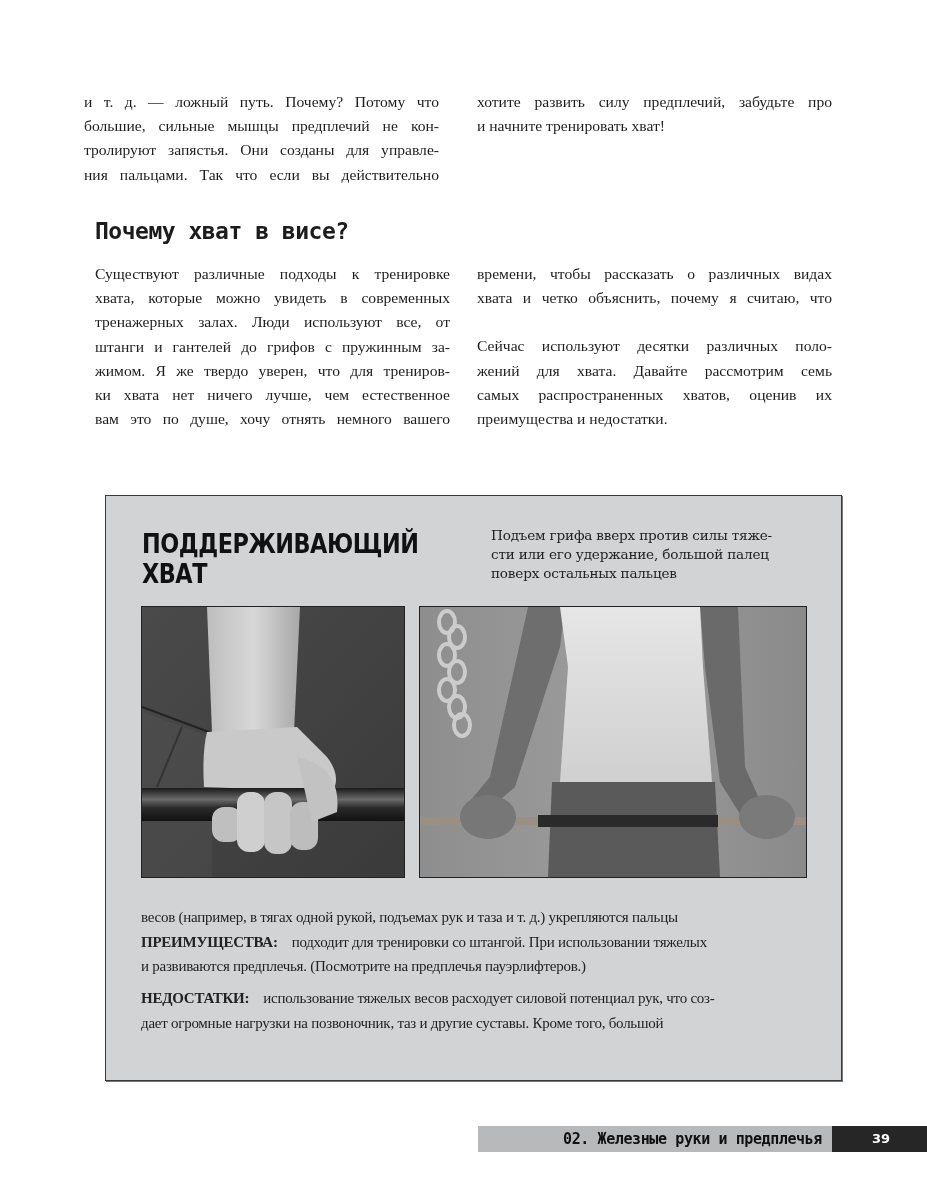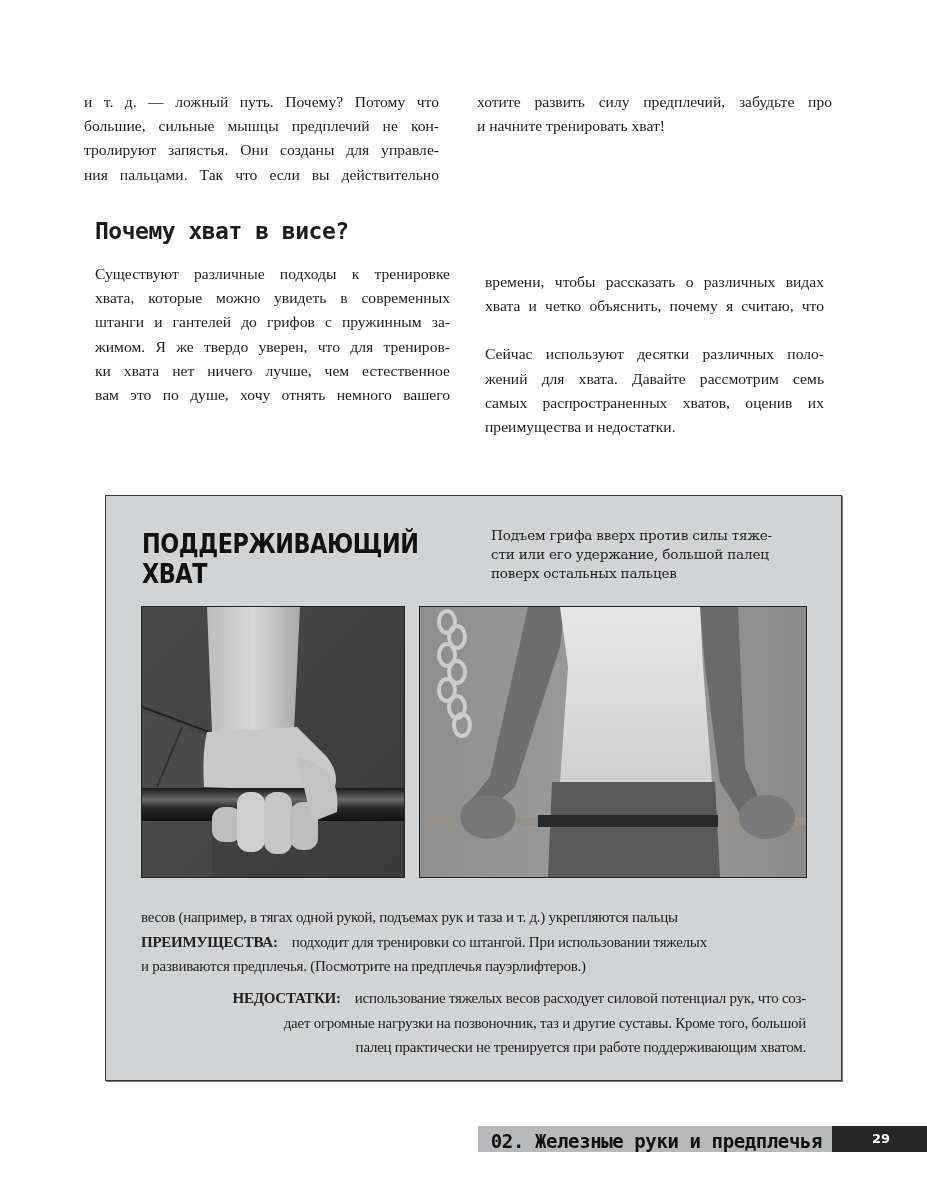--- a/index.html
+++ b/index.html
@@ -1,36 +1,36 @@
 <!DOCTYPE html>
 <html><head>
 <meta charset="utf-8">
 <style>
   html, body { margin:0; padding:0; }
   body { width:927px; height:1200px; background:#ffffff; position:relative; overflow:hidden;
     font-family:"DejaVu Serif","Liberation Serif",serif; color:#1e1e1e; }
   .col { position:absolute; font-family:"Liberation Serif","DejaVu Serif",serif; font-size:15.6px; line-height:24.2px; text-align:justify; }
-  .col p { margin:8px; }
+  .col p { margin:0; }
   .col p + p { margin-top:24px; }
   .line { display:block; white-space:nowrap; text-align:justify; text-align-last:justify; }
   .line.last { text-align-last:left; }
   #h2 { position:absolute; left:95px; top:218px; font-family:"DejaVu Sans Mono","Liberation Mono",monospace;
     font-weight:bold; font-size:23px; letter-spacing:-0.5px; color:#1c1c1c; margin:0; }
   #box { position:absolute; left:105px; top:495px; width:735px; height:584px; background:#d2d3d5;
     border:1.5px solid #3a3a3a; box-shadow:1px 1px 0 #777; }
   #box-title { position:absolute; left:36px; top:33px; font-family:"DejaVu Sans Condensed","DejaVu Sans",sans-serif;
     font-weight:bold; font-size:27px; line-height:30px; letter-spacing:-0.5px; color:#111; transform:scaleX(0.92); transform-origin:left top; text-transform:uppercase; }
   #box-sub { position:absolute; left:385px; top:30px; width:340px; font-family:"DejaVu Serif",serif; font-size:13.6px; line-height:19px; color:#222; letter-spacing:-0.2px; }
   .photo { position:absolute; top:110px; height:270px; border:1.5px solid #222; overflow:hidden; background:#555; }
   #photo1 { left:35px; width:262px; }
   #photo2 { left:313px; width:386px; }
   .pros { position:absolute; left:35px; width:665px; font-family:"Liberation Serif",serif; font-size:15px; line-height:24.5px; color:#222; letter-spacing:-0.25px; }
   .pros .lbl { font-weight:bold; margin-right:14px; }
   #footer-bar { position:absolute; left:478px; top:1126px; width:354px; height:26px; background:#b8b9bb; }
-  #footer-chapter { position:absolute; right:10px; top:4px; font-family:"DejaVu Sans Mono",monospace; font-weight:bold; font-size:19px; letter-spacing:-0.4px; color:#111; white-space:nowrap; }
+  #footer-chapter { position:absolute; right:10px; top:4px; font-family:"DejaVu Sans Mono",monospace; font-weight:bold; font-size:15px; letter-spacing:-0.4px; color:#111; white-space:nowrap; }
   #footer-num-bg { position:absolute; left:832px; top:1126px; width:95px; height:26px; background:#262626; }
   #footer-num { position:absolute; left:40px; top:5px; font-family:"DejaVu Sans",sans-serif; font-weight:bold; font-size:13px; color:#ffffff; }
 </style>
 </head>
 <body>
 
 <div class="col" style="left:84px; top:90px; width:355px;">
   <span class="line">и т. д. — ложный путь. Почему? Потому что</span>
   <span class="line">большие, сильные мышцы предплечий не кон-</span>
   <span class="line">тролируют запястья. Они созданы для управле-</span>
@@ -39,20 +39,21 @@
 <div class="col" style="left:477px; top:90px; width:355px;">
   <span class="line">хотите развить силу предплечий, забудьте про</span>
   <span class="line last">и начните тренировать хват!</span>
 </div>
 
 <h2 id="h2">Почему хват в висе?</h2>
 
 <div class="col" style="left:95px; top:262px; width:355px;">
   <span class="line">Существуют различные подходы к тренировке</span>
   <span class="line">хвата, которые можно увидеть в современных</span>
+  <span class="line">тренажерных залах. Люди используют все, от</span>
   <span class="line">штанги и гантелей до грифов с пружинным за-</span>
   <span class="line">жимом. Я же твердо уверен, что для трениров-</span>
   <span class="line">ки хвата нет ничего лучше, чем естественное</span>
   <span class="line">вам это по душе, хочу отнять немного вашего</span>
 </div>
 <div class="col" style="left:477px; top:262px; width:355px;">
   <p>
     <span class="line">времени, чтобы рассказать о различных видах</span>
     <span class="line">хвата и четко объяснить, почему я считаю, что</span>
   </p>
@@ -141,25 +142,24 @@
       <ellipse cx="347" cy="210" rx="28" ry="22" fill="#7a7a7a"></ellipse>
     </svg>
   </div>
 
   <div class="pros" style="top:409px;">
     <div>весов (например, в тягах одной рукой, подъемах рук и таза и т. д.) укрепляются пальцы</div>
     <div><span class="lbl">ПРЕИМУЩЕСТВА:</span><span>подходит для тренировки со штангой. При использовании тяжелых</span></div>
     <div>и развиваются предплечья. (Посмотрите на предплечья пауэрлифтеров.)</div>
   </div>
 
-  <div class="pros" style="top:490px;text-align:right;">
+  <div class="pros" style="top:490px;">
     <div><span class="lbl">НЕДОСТАТКИ:</span><span>использование тяжелых весов расходует силовой потенциал рук, что соз-</span></div>
     <div>дает огромные нагрузки на позвоночник, таз и другие суставы. Кроме того, большой</div>
-    <div>палец практически не тренируется при работе поддерживающим хватом.</div>
   </div>
 </div>
 
 <div id="footer-bar">
   <span id="footer-chapter">02. Железные руки и предплечья</span>
 </div>
 <div id="footer-num-bg">
-  <span id="footer-num">29</span>
+  <span id="footer-num">39</span>
 </div>
 
 </body></html>

